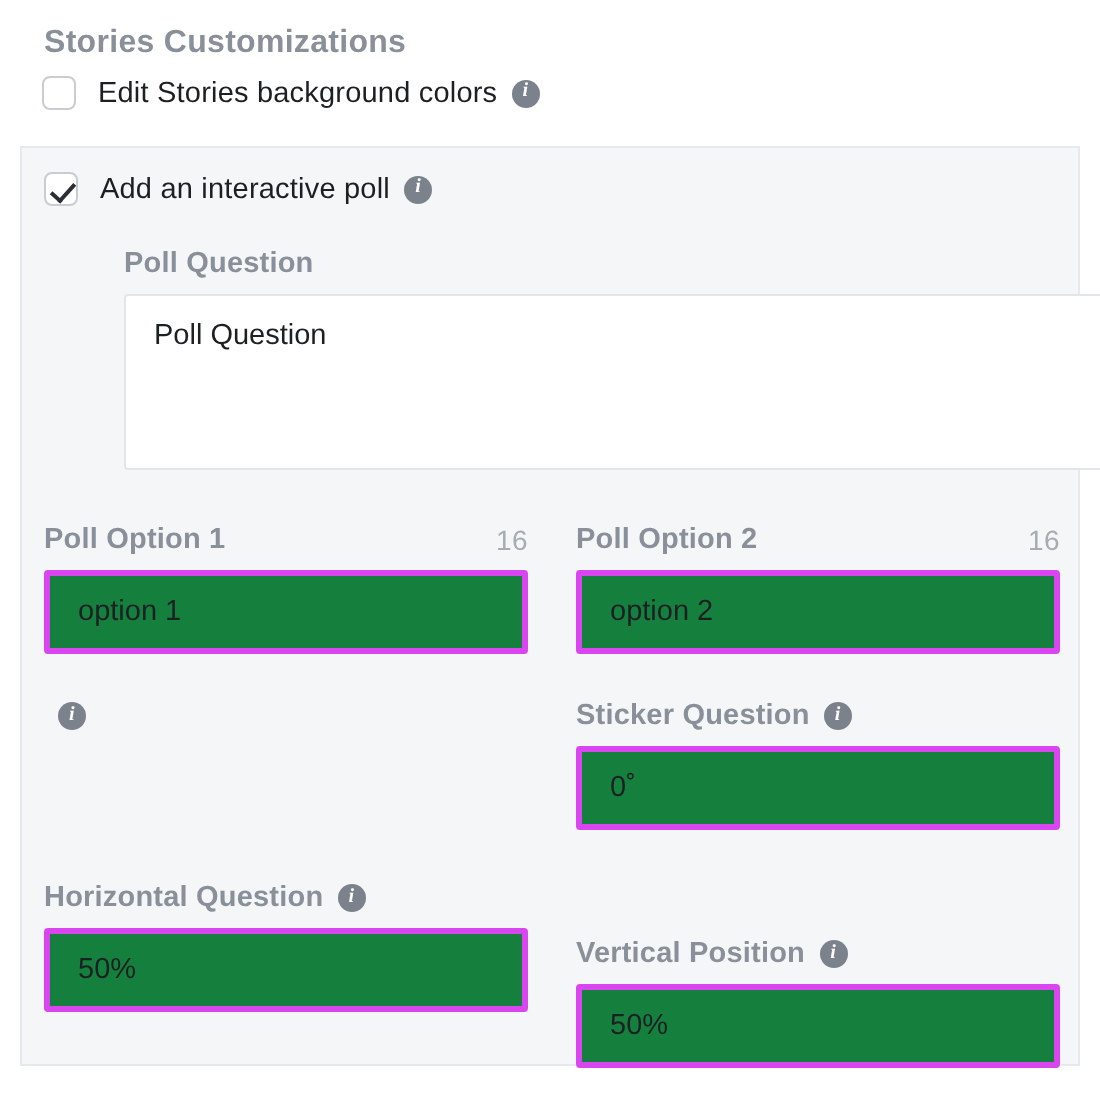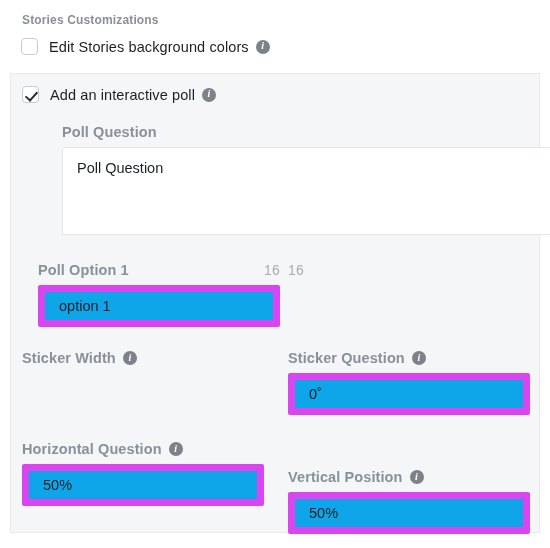--- a/index.html
+++ b/index.html
@@ -27,21 +27,21 @@
     position: absolute;
     left: 0;
     top: 0;
     width: 550px;
   }
 
   .section-heading {
     position: absolute;
     left: 22px;
     top: 13px;
-    font-size: 12px;
+    font-size: 16px;
     font-weight: bold;
     color: #8a9099;
     letter-spacing: 0.15px;
     white-space: nowrap;
   }
 
   .checkbox-row {
     position: absolute;
     display: flex;
     align-items: center;
@@ -150,22 +150,22 @@
 
   .char-count {
     font-size: 14px;
     color: #a7acb3;
     letter-spacing: 0.2px;
   }
 
   .text-input {
     width: 100%;
     height: 42px;
-    background: #0ea5e9;
-    border: 7px solid #d946ef;
+    background: #15803d;
+    border: 3px solid #d946ef;
     border-radius: 2px;
     box-sizing: border-box;
     font-family: "Liberation Sans", sans-serif;
     font-size: 14.5px;
     color: #1d2023;
     padding: 0 14px;
     outline: none;
   }
 
   .text-area {
@@ -179,21 +179,21 @@
     font-size: 14.5px;
     color: #1d2023;
     padding: 11px 14px;
     outline: none;
     resize: none;
     line-height: 1.3;
   }
 
   
   #field-poll-question { left: 11px;  top: 48px;  width: 508px; margin-left: 40px; }
-  #field-poll-option-1 { left: 11px;  top: 186px; width: 242px; margin-left: 16px; }
+  #field-poll-option-1 { left: 11px;  top: 186px; width: 242px; }
   #field-poll-option-2 { left: 277px; top: 186px; width: 242px; }
   #field-sticker-width { left: 11px;  top: 274px; width: 242px; }
   #field-sticker-rotation { left: 277px; top: 274px; width: 242px; }
   #field-horizontal-position { left: 11px;  top: 365px; width: 242px; }
   #field-vertical-position { left: 277px; top: 365px; width: 242px; margin-top: 28px; }
 </style>
 </head>
 <body>
 
 <div class="screen">
@@ -231,28 +231,29 @@
     <div class="field" id="field-poll-option-1">
       <div class="field-header">
         <span class="field-label">Poll Option 1</span>
         <span class="char-count">16</span>
       </div>
       <input class="text-input" type="text" value="option 1" style="">
     </div>
 
     <div class="field" id="field-poll-option-2">
       <div class="field-header">
+        <span class="field-label">Poll Option 2</span>
         <span class="char-count">16</span>
       </div>
+      <input class="text-input" type="text" value="option 2" style="">
     </div>
 
     <div class="field" id="field-sticker-width">
       <div class="field-header">
         <span class="field-label">
-          <span>Sticker Width</span>
           <span class="info-icon">
               <span>i</span>
             </span>
         </span>
       </div>
     </div>
 
     <div class="field" id="field-sticker-rotation">
       <div class="field-header">
         <span class="field-label">

